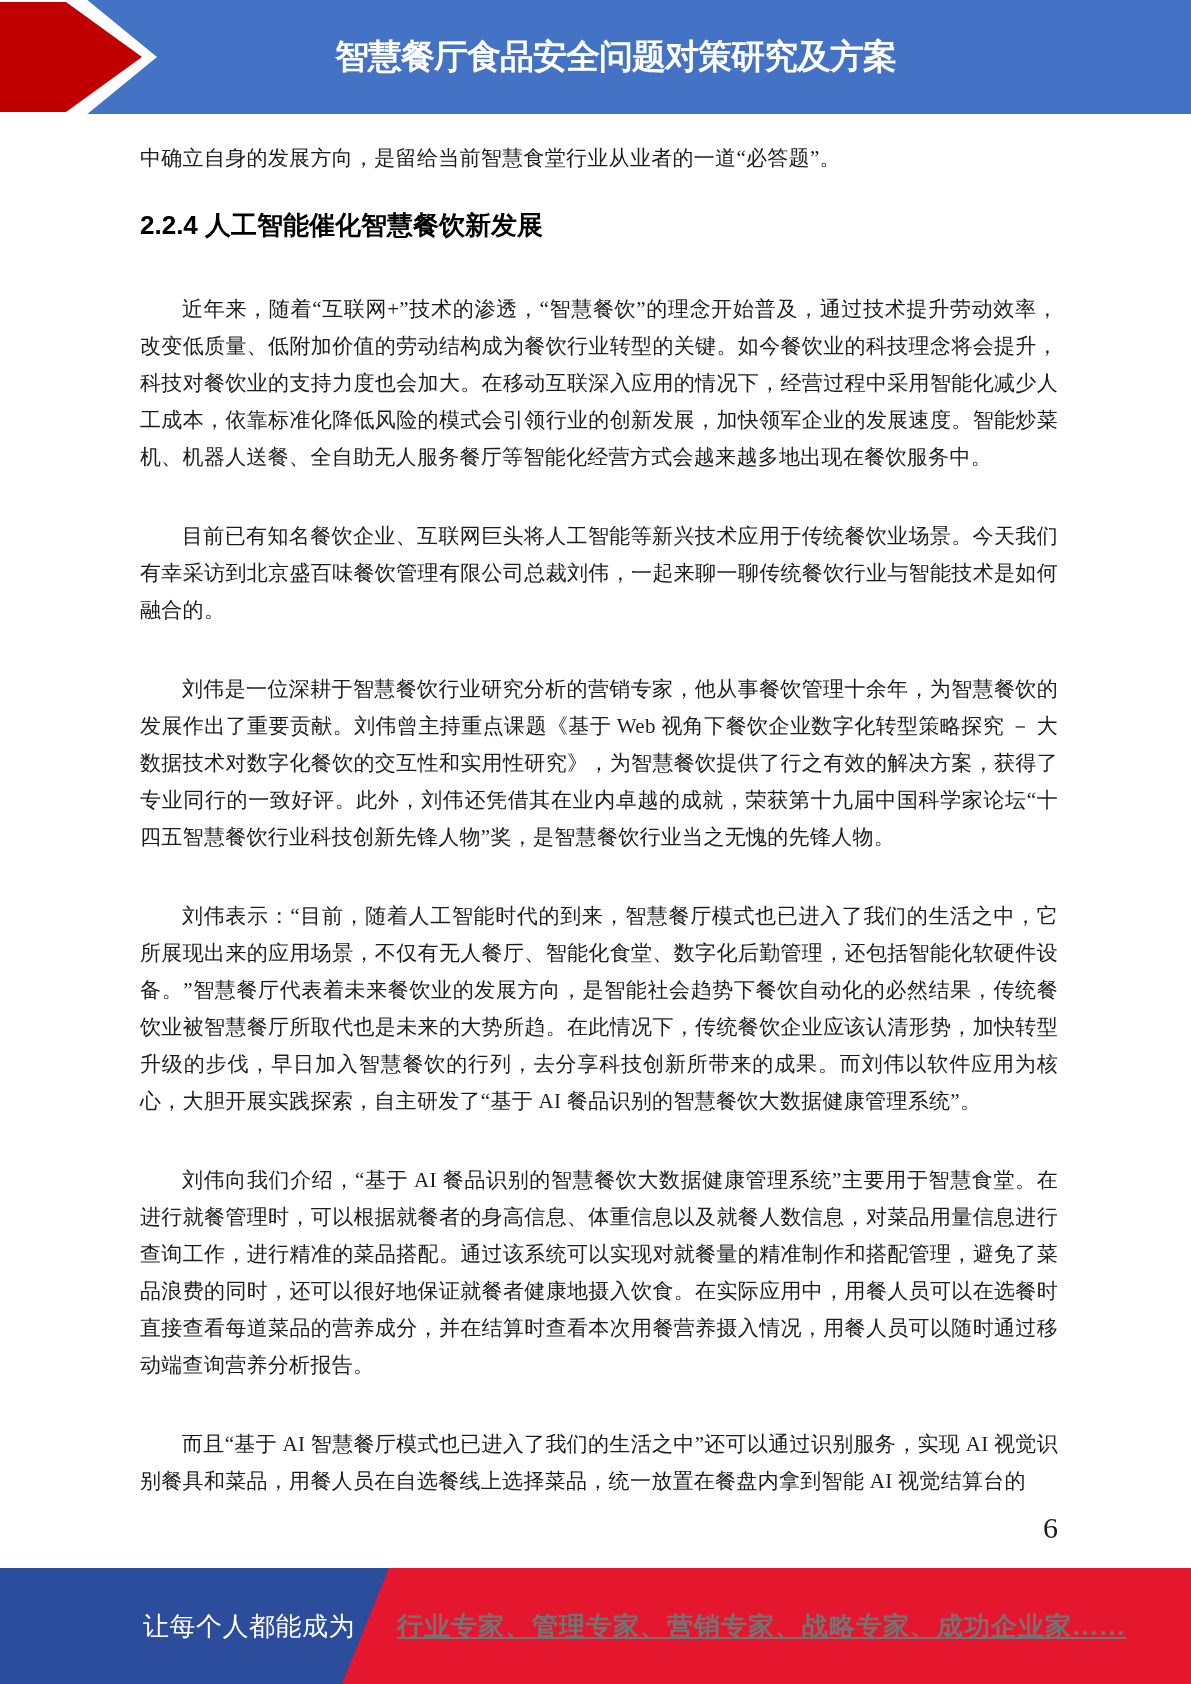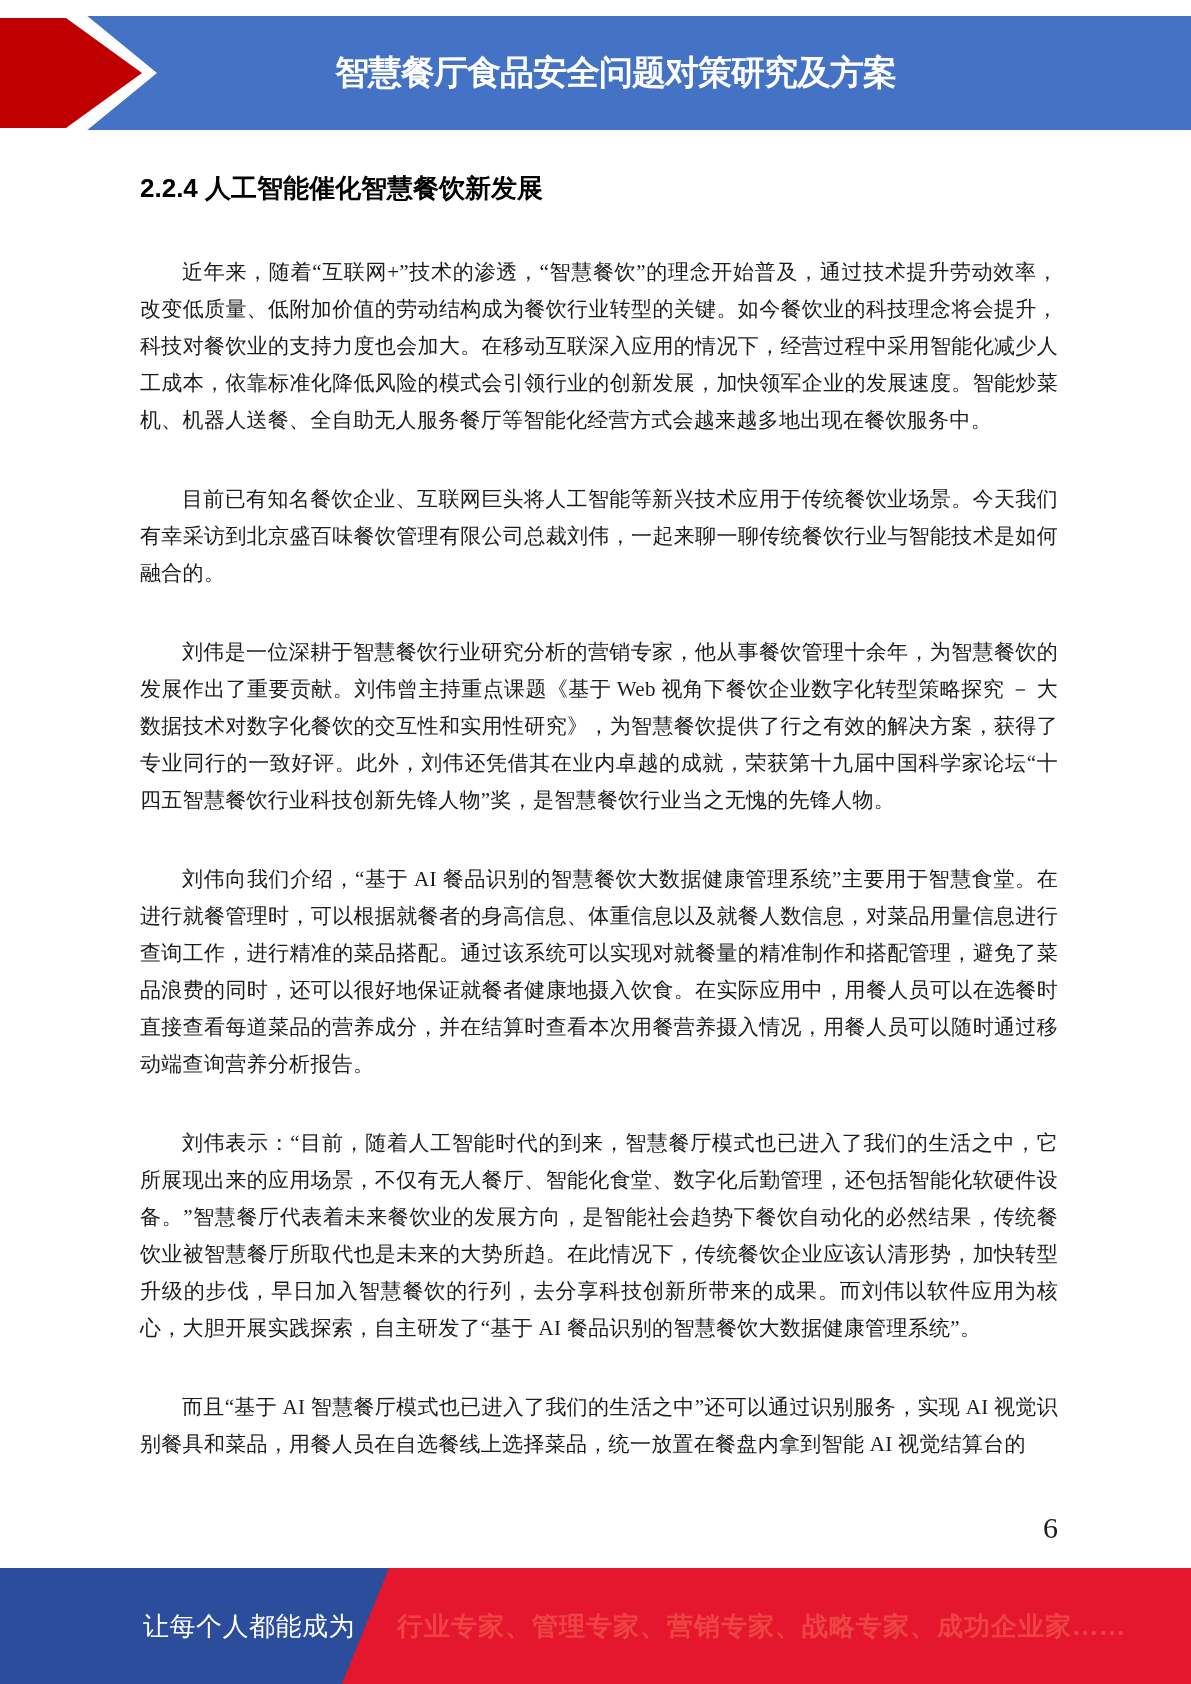--- a/index.html
+++ b/index.html
@@ -3,21 +3,21 @@
 <meta charset="utf-8">
 <style>
   * { margin:0; padding:0; box-sizing:border-box; }
   html,body { background:#ffffff; }
   .page {
     position:relative; width:1191px; height:1684px; background:#ffffff;
     font-family:"Liberation Serif","DejaVu Serif",serif; color:#1c1c1c;
     overflow:hidden; margin:0 auto;
   }
   
-  .header { position:absolute; top:0; left:0; width:1191px; height:114px;margin-top:16px; }
+  .header { position:absolute; top:0; left:0; width:1191px; height:114px; }
   .header svg { display:block; }
   .header-title {
     position:absolute; top:0; left:0; width:1191px; height:114px;
     display:flex; align-items:center; justify-content:center;
     padding-left:40px;
     color:#ffffff; font-family:"Liberation Sans","DejaVu Sans",sans-serif;
     font-weight:bold; font-size:34px; letter-spacing:-1px; white-space:nowrap;
   }
   
   .body-col {
@@ -40,44 +40,45 @@
   }
   
   .footer { position:absolute; left:0; bottom:0; width:1191px; height:116px; }
   .footer svg { display:block; }
   .footer-slogan-left {
     position:absolute; left:143px; top:0; height:116px; display:flex; align-items:center;
     color:#ffffff; font-size:26px; letter-spacing:0.5px; white-space:nowrap;
   }
   .footer-slogan-right {
     position:absolute; left:397px; top:0; height:116px; display:flex; align-items:center;
-    color:#ef4444; font-size:26px; font-weight:bold; letter-spacing:1px; white-space:nowrap;
+    color:#737373; font-size:26px; font-weight:bold; letter-spacing:1px; white-space:nowrap;text-decoration:underline;
   }
 </style>
 </head>
 <body>
 
 <div class="page">
 
   <div class="header">
     <svg width="1191" height="114" viewBox="0 0 1191 114">
       <rect x="0" y="0" width="1191" height="114" fill="#4472C4"></rect>
       <polygon points="0,-6 80,-6 157,57 80,120 0,120" fill="#ffffff"></polygon>
       <polygon points="0,2 66,2 142,57 66,112 0,112" fill="#C00000"></polygon>
     </svg>
     <div class="header-title">智慧餐厅食品安全问题对策研究及方案</div>
   </div>
 
   <div class="body-col">
+    <p class="continuation">中确立自身的发展方向，是留给当前智慧食堂行业从业者的一道“必答题”。</p>
     <h2 class="section-heading">2.2.4 人工智能催化智慧餐饮新发展</h2>
     <p class="para">近年来，随着“互联网+”技术的渗透，“智慧餐饮”的理念开始普及，通过技术提升劳动效率，改变低质量、低附加价值的劳动结构成为餐饮行业转型的关键。如今餐饮业的科技理念将会提升，科技对餐饮业的支持力度也会加大。在移动互联深入应用的情况下，经营过程中采用智能化减少人工成本，依靠标准化降低风险的模式会引领行业的创新发展，加快领军企业的发展速度。智能炒菜机、机器人送餐、全自助无人服务餐厅等智能化经营方式会越来越多地出现在餐饮服务中。</p>
     <p class="para">目前已有知名餐饮企业、互联网巨头将人工智能等新兴技术应用于传统餐饮业场景。今天我们有幸采访到北京盛百味餐饮管理有限公司总裁刘伟，一起来聊一聊传统餐饮行业与智能技术是如何融合的。</p>
     <p class="para">刘伟是一位深耕于智慧餐饮行业研究分析的营销专家，他从事餐饮管理十余年，为智慧餐饮的发展作出了重要贡献。刘伟曾主持重点课题《基于 Web 视角下餐饮企业数字化转型策略探究 － 大数据技术对数字化餐饮的交互性和实用性研究》，为智慧餐饮提供了行之有效的解决方案，获得了专业同行的一致好评。此外，刘伟还凭借其在业内卓越的成就，荣获第十九届中国科学家论坛“十四五智慧餐饮行业科技创新先锋人物”奖，是智慧餐饮行业当之无愧的先锋人物。</p>
+    <p class="para">刘伟表示：“目前，随着人工智能时代的到来，智慧餐厅模式也已进入了我们的生活之中，它所展现出来的应用场景，不仅有无人餐厅、智能化食堂、数字化后勤管理，还包括智能化软硬件设备。”智慧餐厅代表着未来餐饮业的发展方向，是智能社会趋势下餐饮自动化的必然结果，传统餐饮业被智慧餐厅所取代也是未来的大势所趋。在此情况下，传统餐饮企业应该认清形势，加快转型升级的步伐，早日加入智慧餐饮的行列，去分享科技创新所带来的成果。而刘伟以软件应用为核心，大胆开展实践探索，自主研发了“基于 AI 餐品识别的智慧餐饮大数据健康管理系统”。</p>
     <p class="para">刘伟向我们介绍，“基于 AI 餐品识别的智慧餐饮大数据健康管理系统”主要用于智慧食堂。在进行就餐管理时，可以根据就餐者的身高信息、体重信息以及就餐人数信息，对菜品用量信息进行查询工作，进行精准的菜品搭配。通过该系统可以实现对就餐量的精准制作和搭配管理，避免了菜品浪费的同时，还可以很好地保证就餐者健康地摄入饮食。在实际应用中，用餐人员可以在选餐时直接查看每道菜品的营养成分，并在结算时查看本次用餐营养摄入情况，用餐人员可以随时通过移动端查询营养分析报告。</p>
-    <p class="para">刘伟表示：“目前，随着人工智能时代的到来，智慧餐厅模式也已进入了我们的生活之中，它所展现出来的应用场景，不仅有无人餐厅、智能化食堂、数字化后勤管理，还包括智能化软硬件设备。”智慧餐厅代表着未来餐饮业的发展方向，是智能社会趋势下餐饮自动化的必然结果，传统餐饮业被智慧餐厅所取代也是未来的大势所趋。在此情况下，传统餐饮企业应该认清形势，加快转型升级的步伐，早日加入智慧餐饮的行列，去分享科技创新所带来的成果。而刘伟以软件应用为核心，大胆开展实践探索，自主研发了“基于 AI 餐品识别的智慧餐饮大数据健康管理系统”。</p>
     <p class="para">而且“基于 AI 智慧餐厅模式也已进入了我们的生活之中”还可以通过识别服务，实现 AI 视觉识别餐具和菜品，用餐人员在自选餐线上选择菜品，统一放置在餐盘内拿到智能 AI 视觉结算台的</p>
   </div>
 
   <div class="page-number">6</div>
 
   <div class="footer">
     <svg width="1191" height="116" viewBox="0 0 1191 116">
       <rect x="0" y="0" width="1191" height="116" fill="#E5172F"></rect>
       <polygon points="0,0 389,0 342,116 0,116" fill="#2C4C9C"></polygon>
     </svg>

